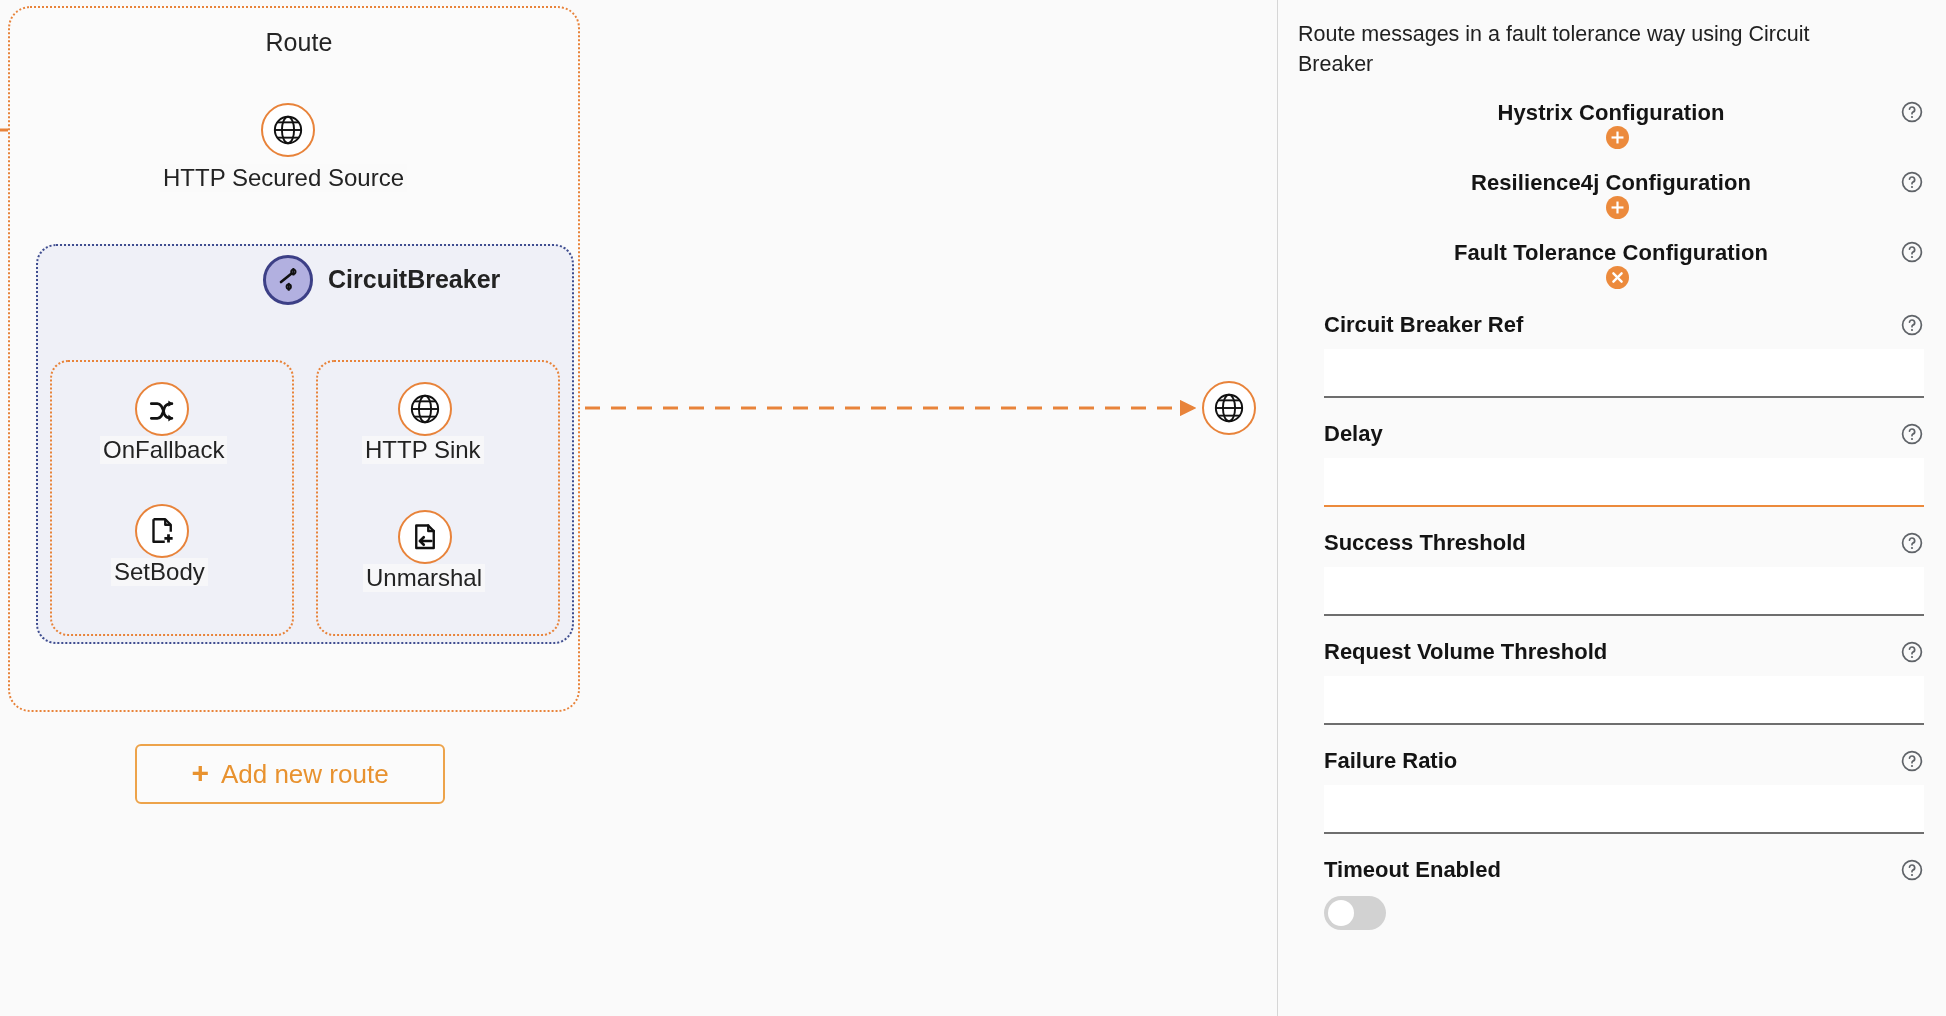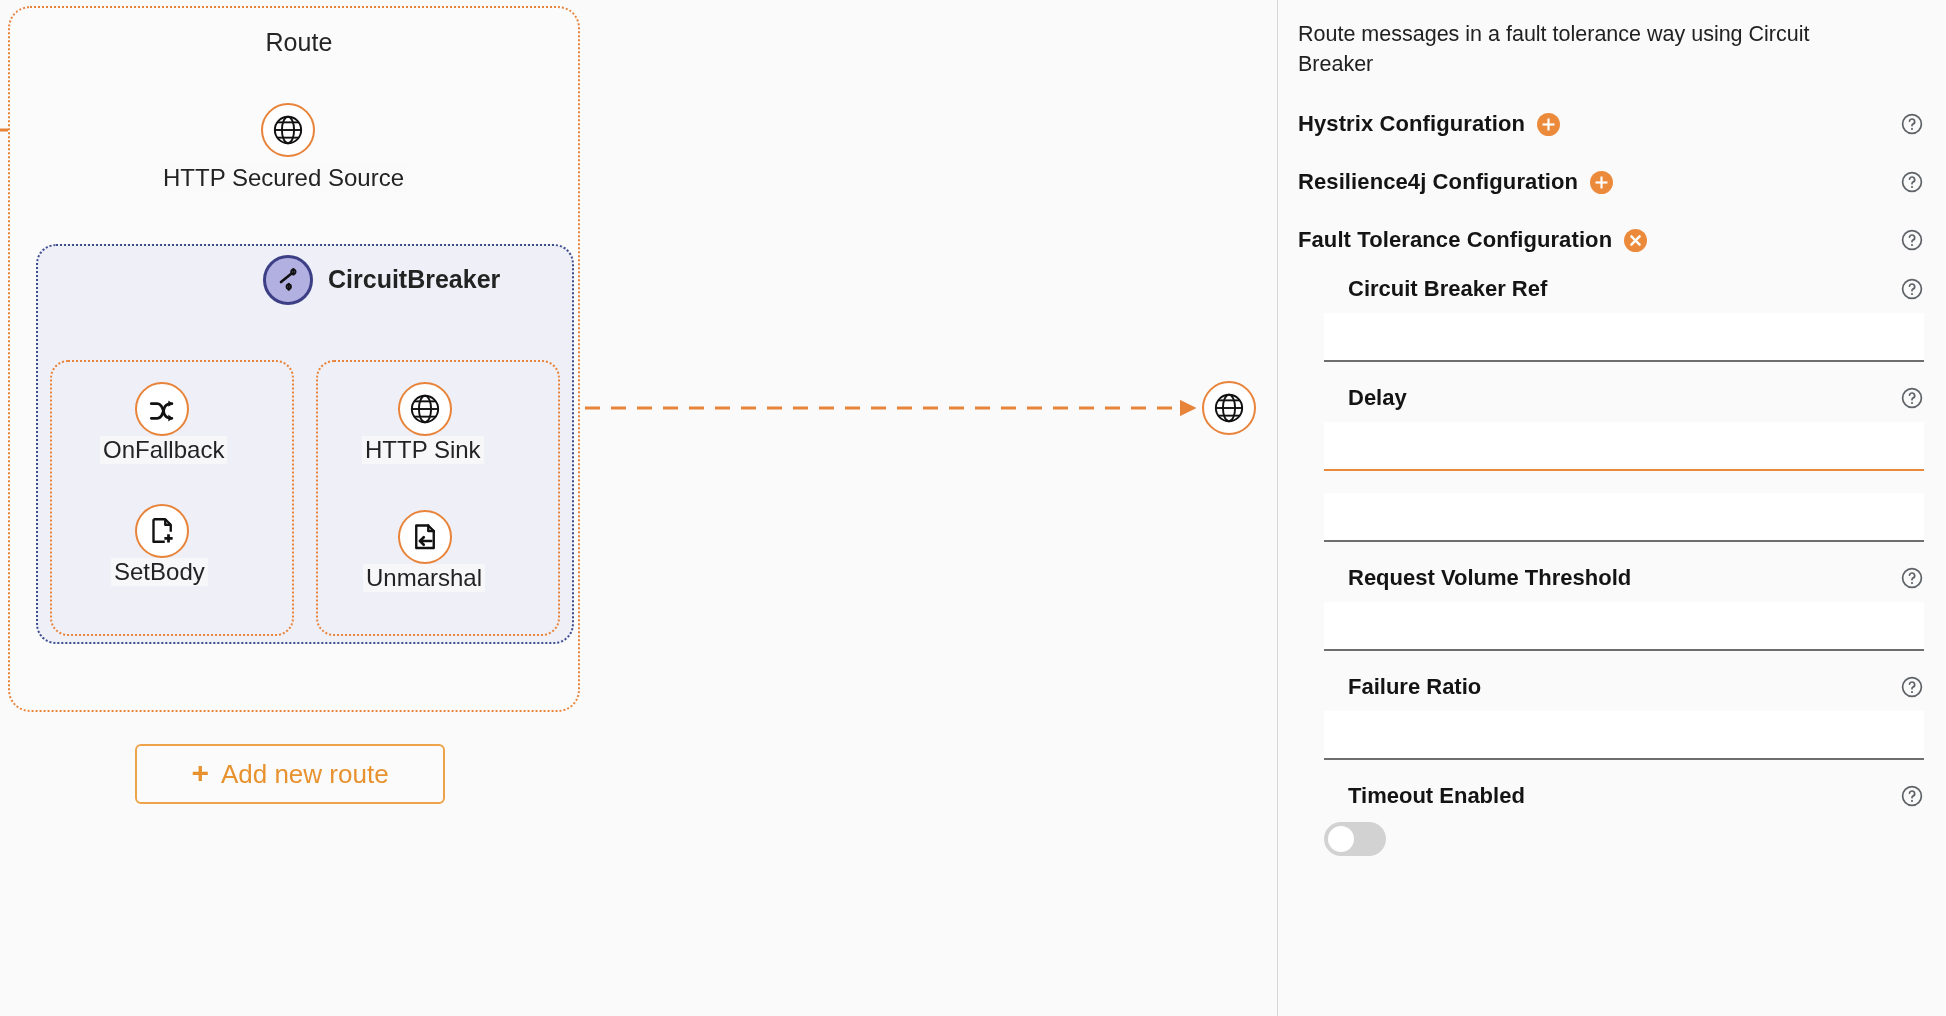--- a/index.html
+++ b/index.html
@@ -185,22 +185,23 @@
     margin-top: 20px;
     font-size: 21.5px;
     line-height: 1.38;
     color: #212121;
     padding-right: 60px;
   }
 
   .section-row {
     display: flex;
     align-items: center;
-    margin-top: 32px;
-    position: relative;
+    margin-top: 21px;
+    position: relative;
+    flex-direction: column;
   }
   .section-title {
     font-size: 22px;
     font-weight: bold;
     color: #141414;
     letter-spacing: .1px;
   }
   .badge {
     width: 23px;
     height: 23px;
@@ -231,21 +232,20 @@
   .field-label-row {
     display: flex;
     align-items: center;
     position: relative;
     height: 28px;
   }
   .field-label {
     font-size: 22px;
     font-weight: bold;
     color: #141414;
-    margin-left: 24px;
   }
   .field-input {
     display: block;
     width: 100%;
     height: 49px;
     margin-top: 10px;
     background: #ffffff;
     border: none;
     border-bottom: 2.5px solid #6e6e6e;
     font-size: 20px;
@@ -497,20 +497,30 @@
               <circle cx="12" cy="12" r="9.4"></circle>
               <path d="M9.5 9.2 a2.6 2.6 0 1 1 3.3 2.9 c-0.7 0.3 -0.8 0.9 -0.8 1.6" stroke-linecap="round"></path>
               <circle cx="12" cy="17" r="1.1" fill="#5f6368" stroke="none"></circle>
             </svg>
           </span>
         </div>
         <input class="field-input focused" type="text" value="" style="">
       </div>
 
       <div class="field">
+        <div class="field-label-row">
+          <span class="field-label">Success Threshold</span>
+          <span class="help-icon">
+            <svg width="24" height="24" viewBox="0 0 24 24" fill="none" stroke="#5f6368" stroke-width="1.7">
+              <circle cx="12" cy="12" r="9.4"></circle>
+              <path d="M9.5 9.2 a2.6 2.6 0 1 1 3.3 2.9 c-0.7 0.3 -0.8 0.9 -0.8 1.6" stroke-linecap="round"></path>
+              <circle cx="12" cy="17" r="1.1" fill="#5f6368" stroke="none"></circle>
+            </svg>
+          </span>
+        </div>
         <input class="field-input" type="text" value="" style="">
       </div>
 
       <div class="field">
         <div class="field-label-row">
           <span class="field-label">Request Volume Threshold</span>
           <span class="help-icon">
             <svg width="24" height="24" viewBox="0 0 24 24" fill="none" stroke="#5f6368" stroke-width="1.7">
               <circle cx="12" cy="12" r="9.4"></circle>
               <path d="M9.5 9.2 a2.6 2.6 0 1 1 3.3 2.9 c-0.7 0.3 -0.8 0.9 -0.8 1.6" stroke-linecap="round"></path>

